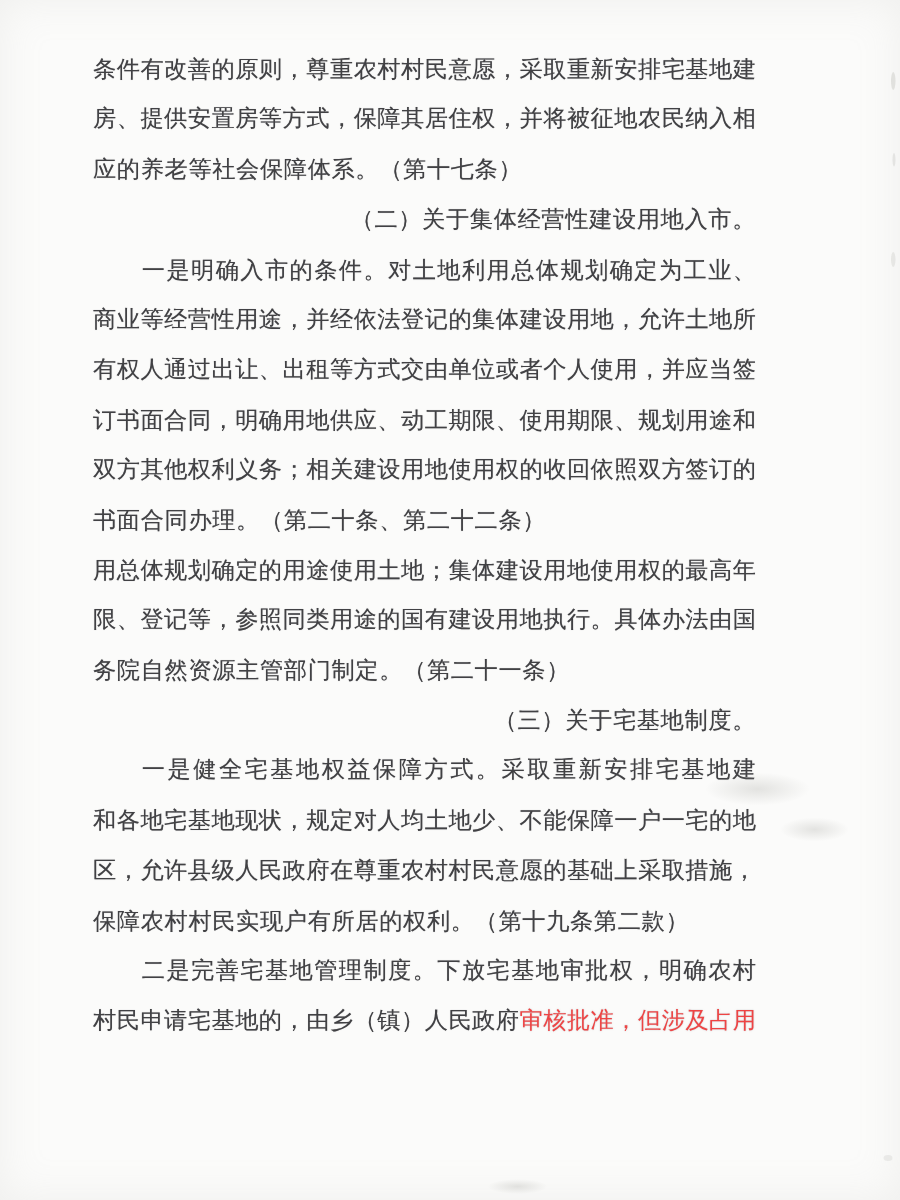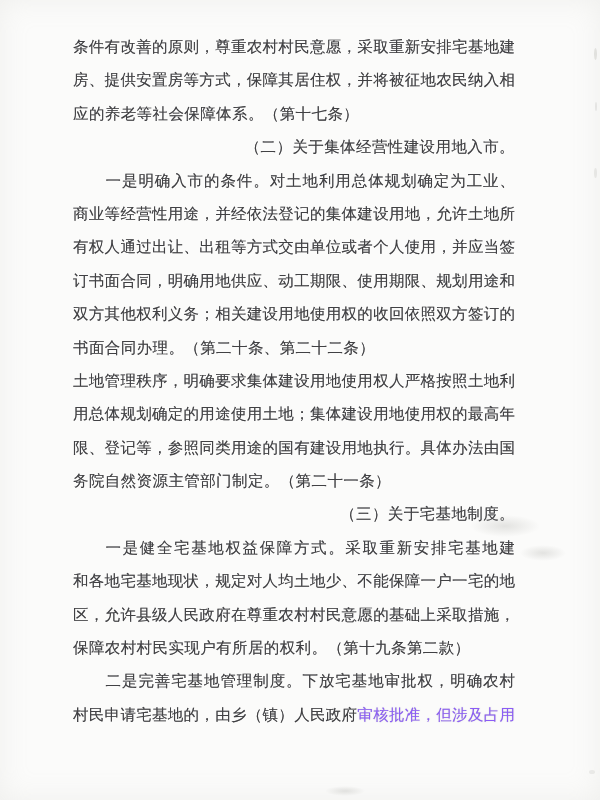--- a/index.html
+++ b/index.html
@@ -15,21 +15,21 @@
   .page {
     position: relative;
     width: 600px;
     height: 800px;
     background: #fbfbfa;
     overflow: hidden;
     box-shadow: inset 0 0 28px rgba(190,190,185,0.18);
   }
   .doc {
     position: absolute;
-    left: 73px;
+    left: 62px;
     top: 30px;
     width: 442px;
     color: #414144;
   }
   .line {
     height: 33.4px;
     line-height: 33.4px;
     font-size: 15.5px;
     letter-spacing: 0.4px;
     white-space: nowrap;
@@ -39,21 +39,21 @@
     white-space: normal;
     letter-spacing: 0;
     text-align: justify;
     text-align-last: justify;
   }
   .line.ind {
     text-indent: 2.1em;
     text-align: right;
   }
   .faded {
-    color: #8b5cf6;
+    color: #ef4444;
     text-shadow: 0 0 1px rgba(160,160,166,0.7);
   }
   .speck {
     position: absolute;
     background: #cfcfcb;
     border-radius: 50%;
     pointer-events: none;
   }
   .smudge {
     position: absolute;
@@ -70,21 +70,20 @@
       <div class="line j"><span>条件有改善的原则，尊重农村村民意愿，采取重新安排宅基地建</span></div>
       <div class="line j"><span>房、提供安置房等方式，保障其居住权，并将被征地农民纳入相</span></div>
       <div class="line"><span>应的养老等社会保障体系。（第十七条）</span></div>
       <div class="line ind"><span>（二）关于集体经营性建设用地入市。</span></div>
       <div class="line j ind"><span>一是明确入市的条件。对土地利用总体规划确定为工业、</span></div>
       <div class="line j"><span>商业等经营性用途，并经依法登记的集体建设用地，允许土地所</span></div>
       <div class="line j"><span>有权人通过出让、出租等方式交由单位或者个人使用，并应当签</span></div>
       <div class="line j"><span>订书面合同，明确用地供应、动工期限、使用期限、规划用途和</span></div>
       <div class="line j"><span>双方其他权利义务；相关建设用地使用权的收回依照双方签订的</span></div>
       <div class="line"><span>书面合同办理。（第二十条、第二十二条）</span></div>
-      <div class="line j"><span>土地管理秩序，明确要求集体建设用地使用权人严格按照土地利</span></div>
       <div class="line j"><span>用总体规划确定的用途使用土地；集体建设用地使用权的最高年</span></div>
       <div class="line j"><span>限、登记等，参照同类用途的国有建设用地执行。具体办法由国</span></div>
       <div class="line"><span>务院自然资源主管部门制定。（第二十一条）</span></div>
       <div class="line ind"><span>（三）关于宅基地制度。</span></div>
       <div class="line j ind"><span>一是健全宅基地权益保障方式。采取重新安排宅基地建</span></div>
       <div class="line j"><span>和各地宅基地现状，规定对人均土地少、不能保障一户一宅的地</span></div>
       <div class="line j"><span>区，允许县级人民政府在尊重农村村民意愿的基础上采取措施，</span></div>
       <div class="line"><span>保障农村村民实现户有所居的权利。（第十九条第二款）</span></div>
       <div class="line j ind"><span>二是完善宅基地管理制度。下放宅基地审批权，明确农村</span></div>
       <div class="line j"><span>村民申请宅基地的，由乡（镇）人民政府</span><span class="faded">审核批准，但涉及占用</span></div>

